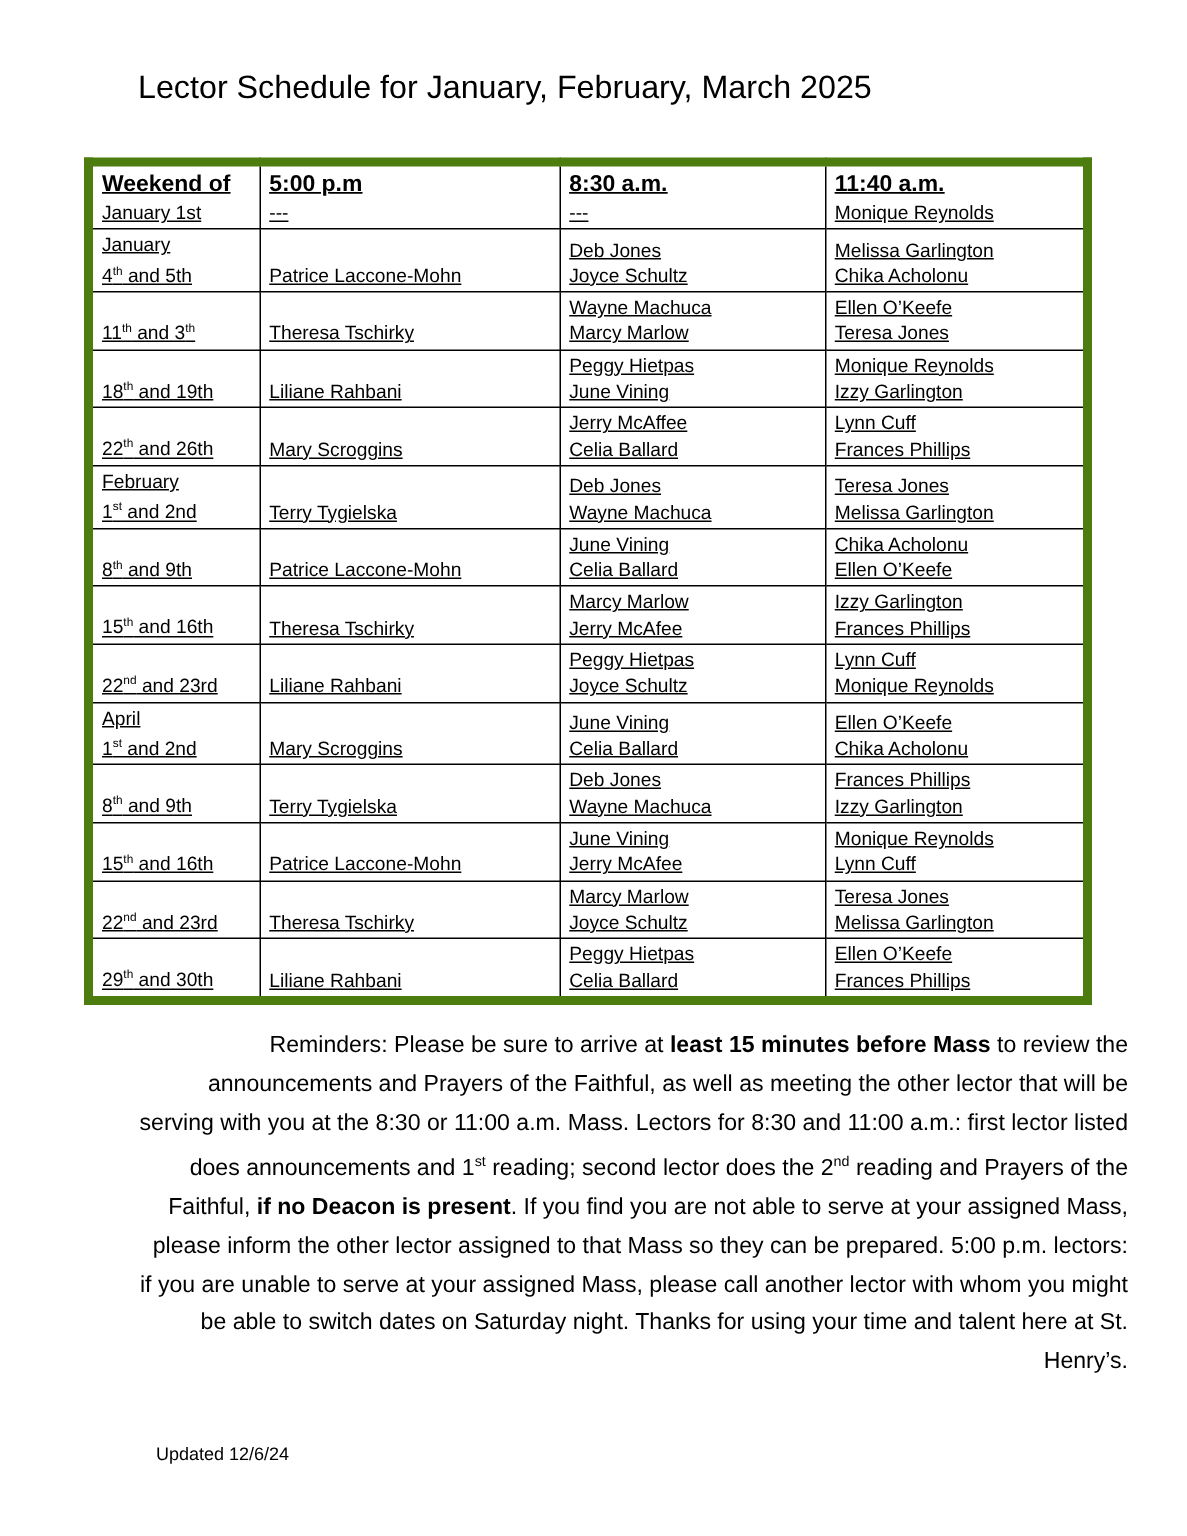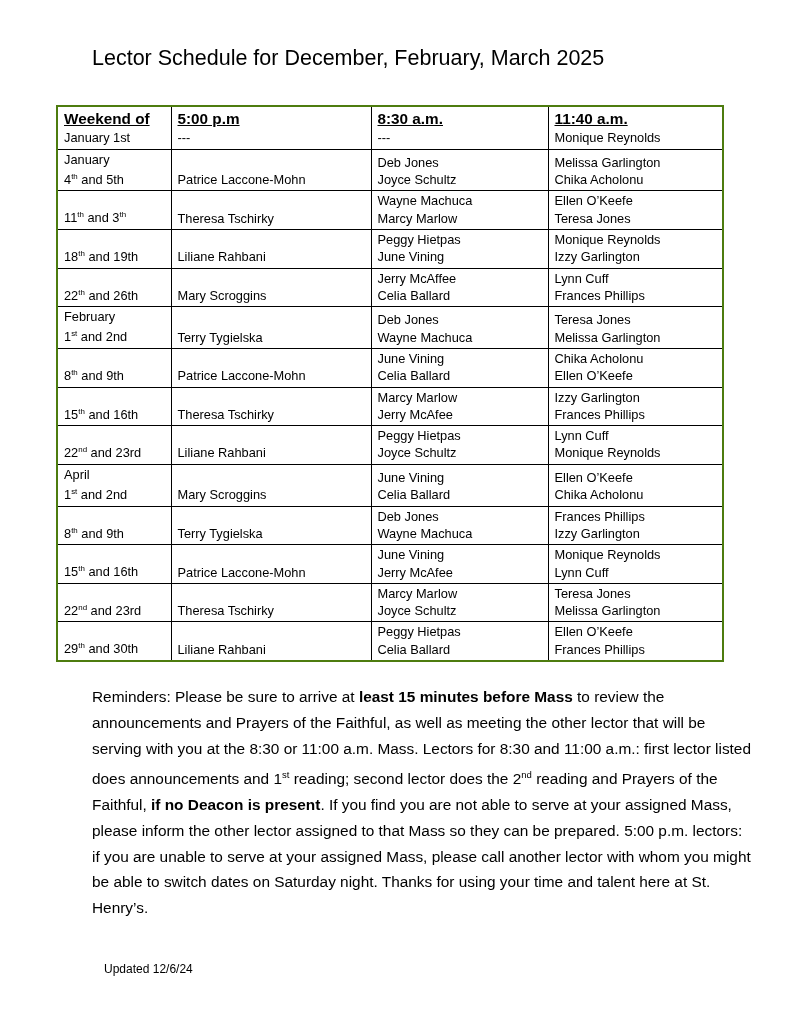--- a/index.html
+++ b/index.html
@@ -9,45 +9,46 @@
     font-family:"Liberation Sans", sans-serif; color:#000;
     overflow:hidden;
   }
   .title {
     position:absolute; left:92px; top:46px;
     font-size:21.5px; font-weight:400; white-space:nowrap;
   }
   table.schedule {
     position:absolute; left:56px; top:105px; width:666px;
     border-collapse:collapse; table-layout:fixed;
-    border:2px solid #4d7c0f;
+    border:6px solid #4d7c0f;
+    text-decoration:underline;
   }
   .schedule td {
     border:1px solid #000; vertical-align:bottom;
     padding:1px 3px 2px 6px;
     font-size:12.8px; height:36px;
   }
   .schedule tr.header-row td { height:43px; }
   .line { line-height:17.3px; white-space:pre-wrap; }
   .h { font-weight:700; text-decoration:underline; font-size:15.3px; line-height:21px; }
   .b { font-weight:700; }
   .sup { vertical-align:super; font-size:0.62em; }
   .reminders {
     position:absolute; left:92px; top:684px; width:660px;
-    font-size:15.4px; line-height:25.9px; text-align:left;
+    font-size:15.4px; line-height:25.9px; text-align:right;
   }
   .updated {
     position:absolute; left:104px; top:962px;
     font-size:12px;
   }
 </style>
 </head>
 <body>
 
-<div class="title">Lector Schedule for December, February, March 2025</div>
+<div class="title">Lector Schedule for January, February, March 2025</div>
 
 <table class="schedule">
   <colgroup>
     <col style="width:114px">
       <col style="width:200px">
       <col style="width:177px">
       <col style="width:175px">
   </colgroup>
   <tbody>
     <tr class="header-row">

